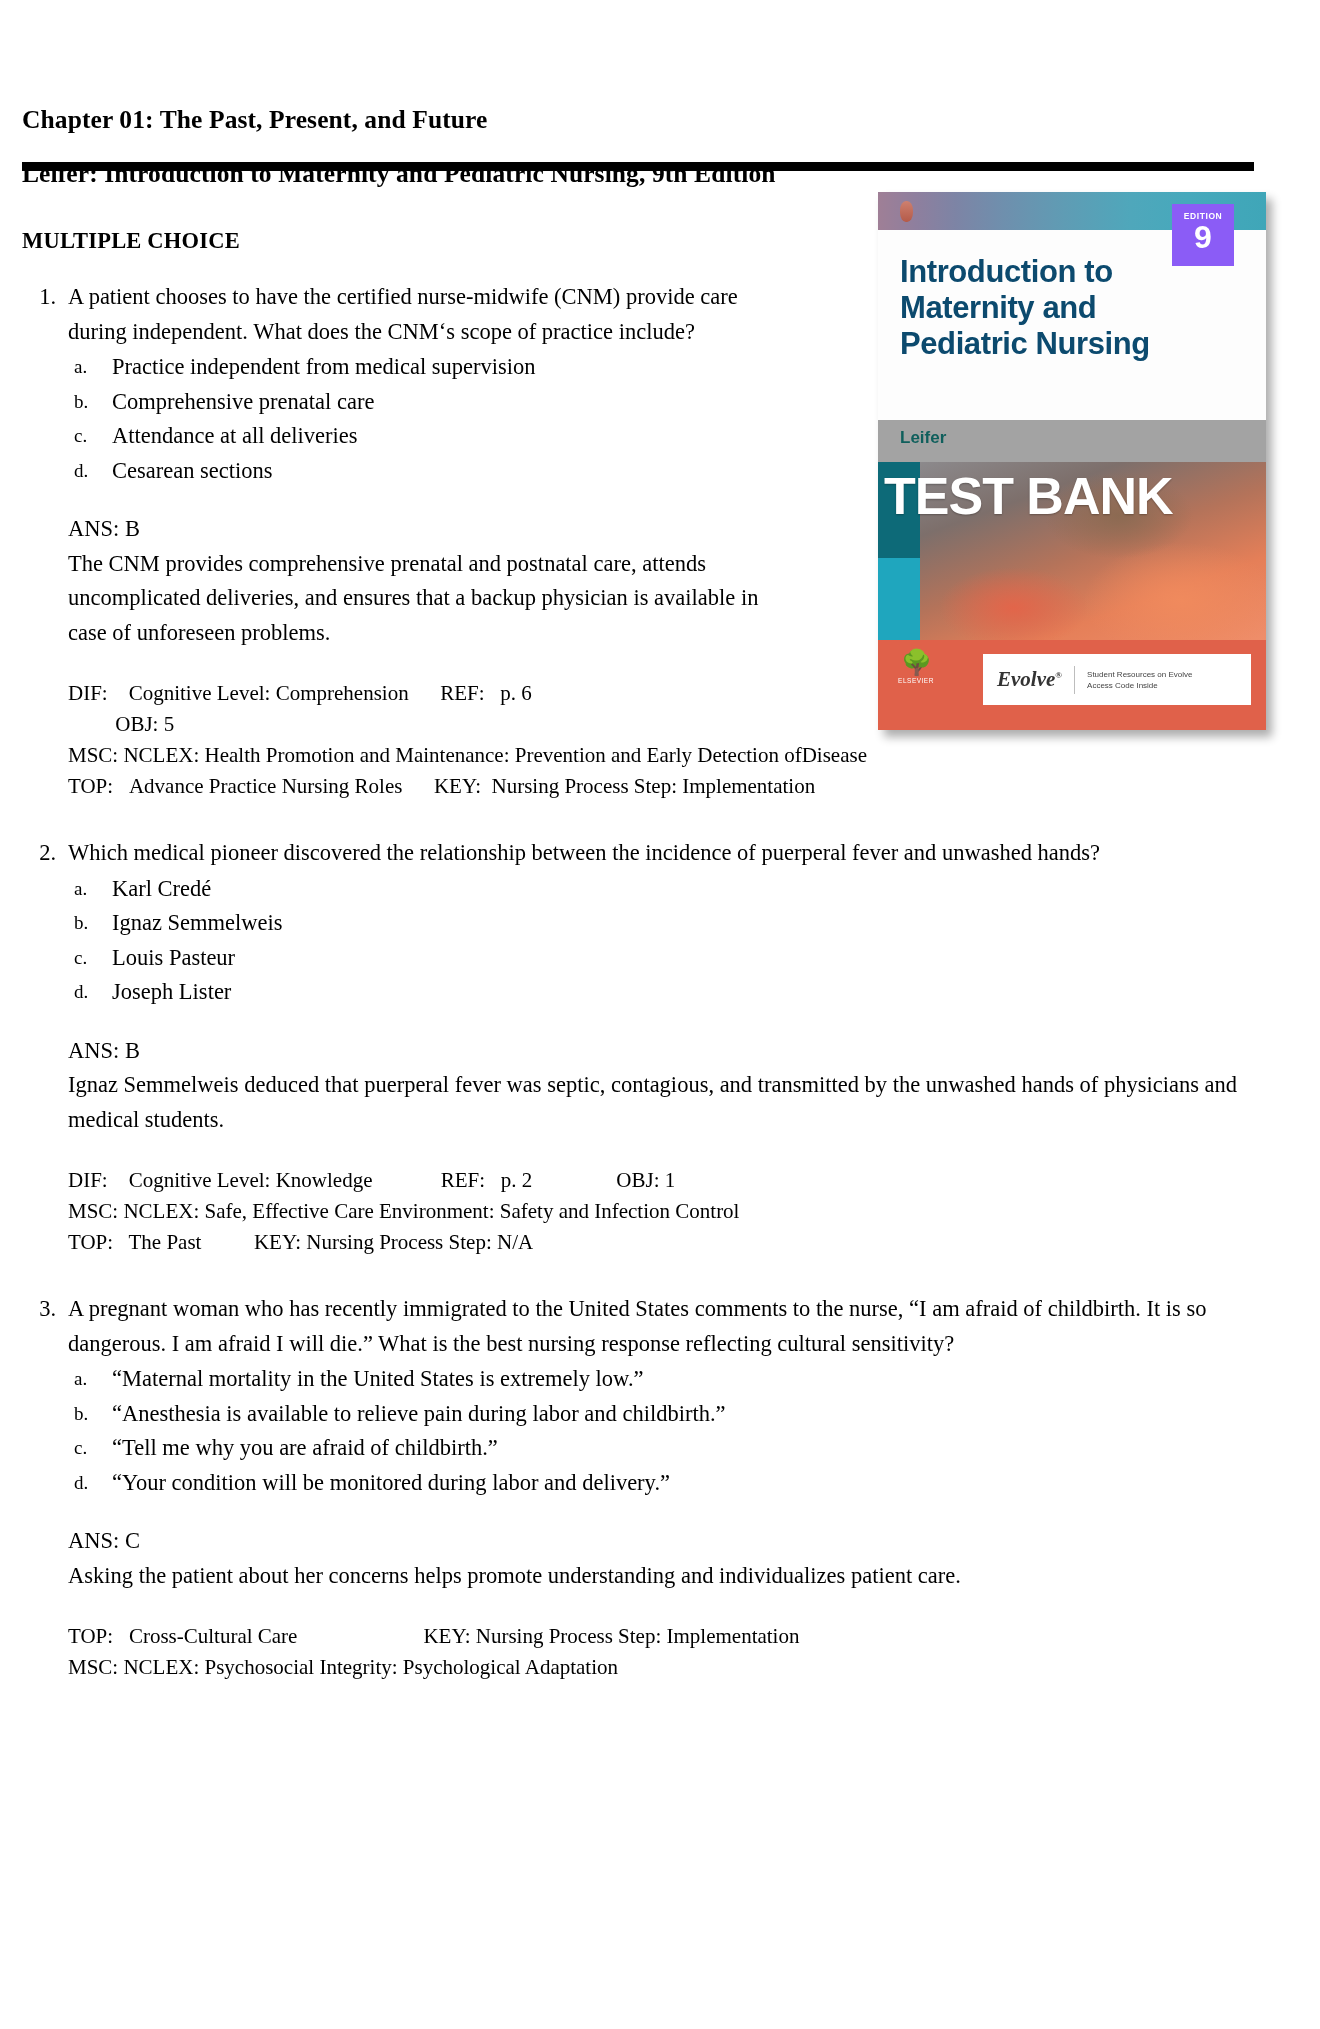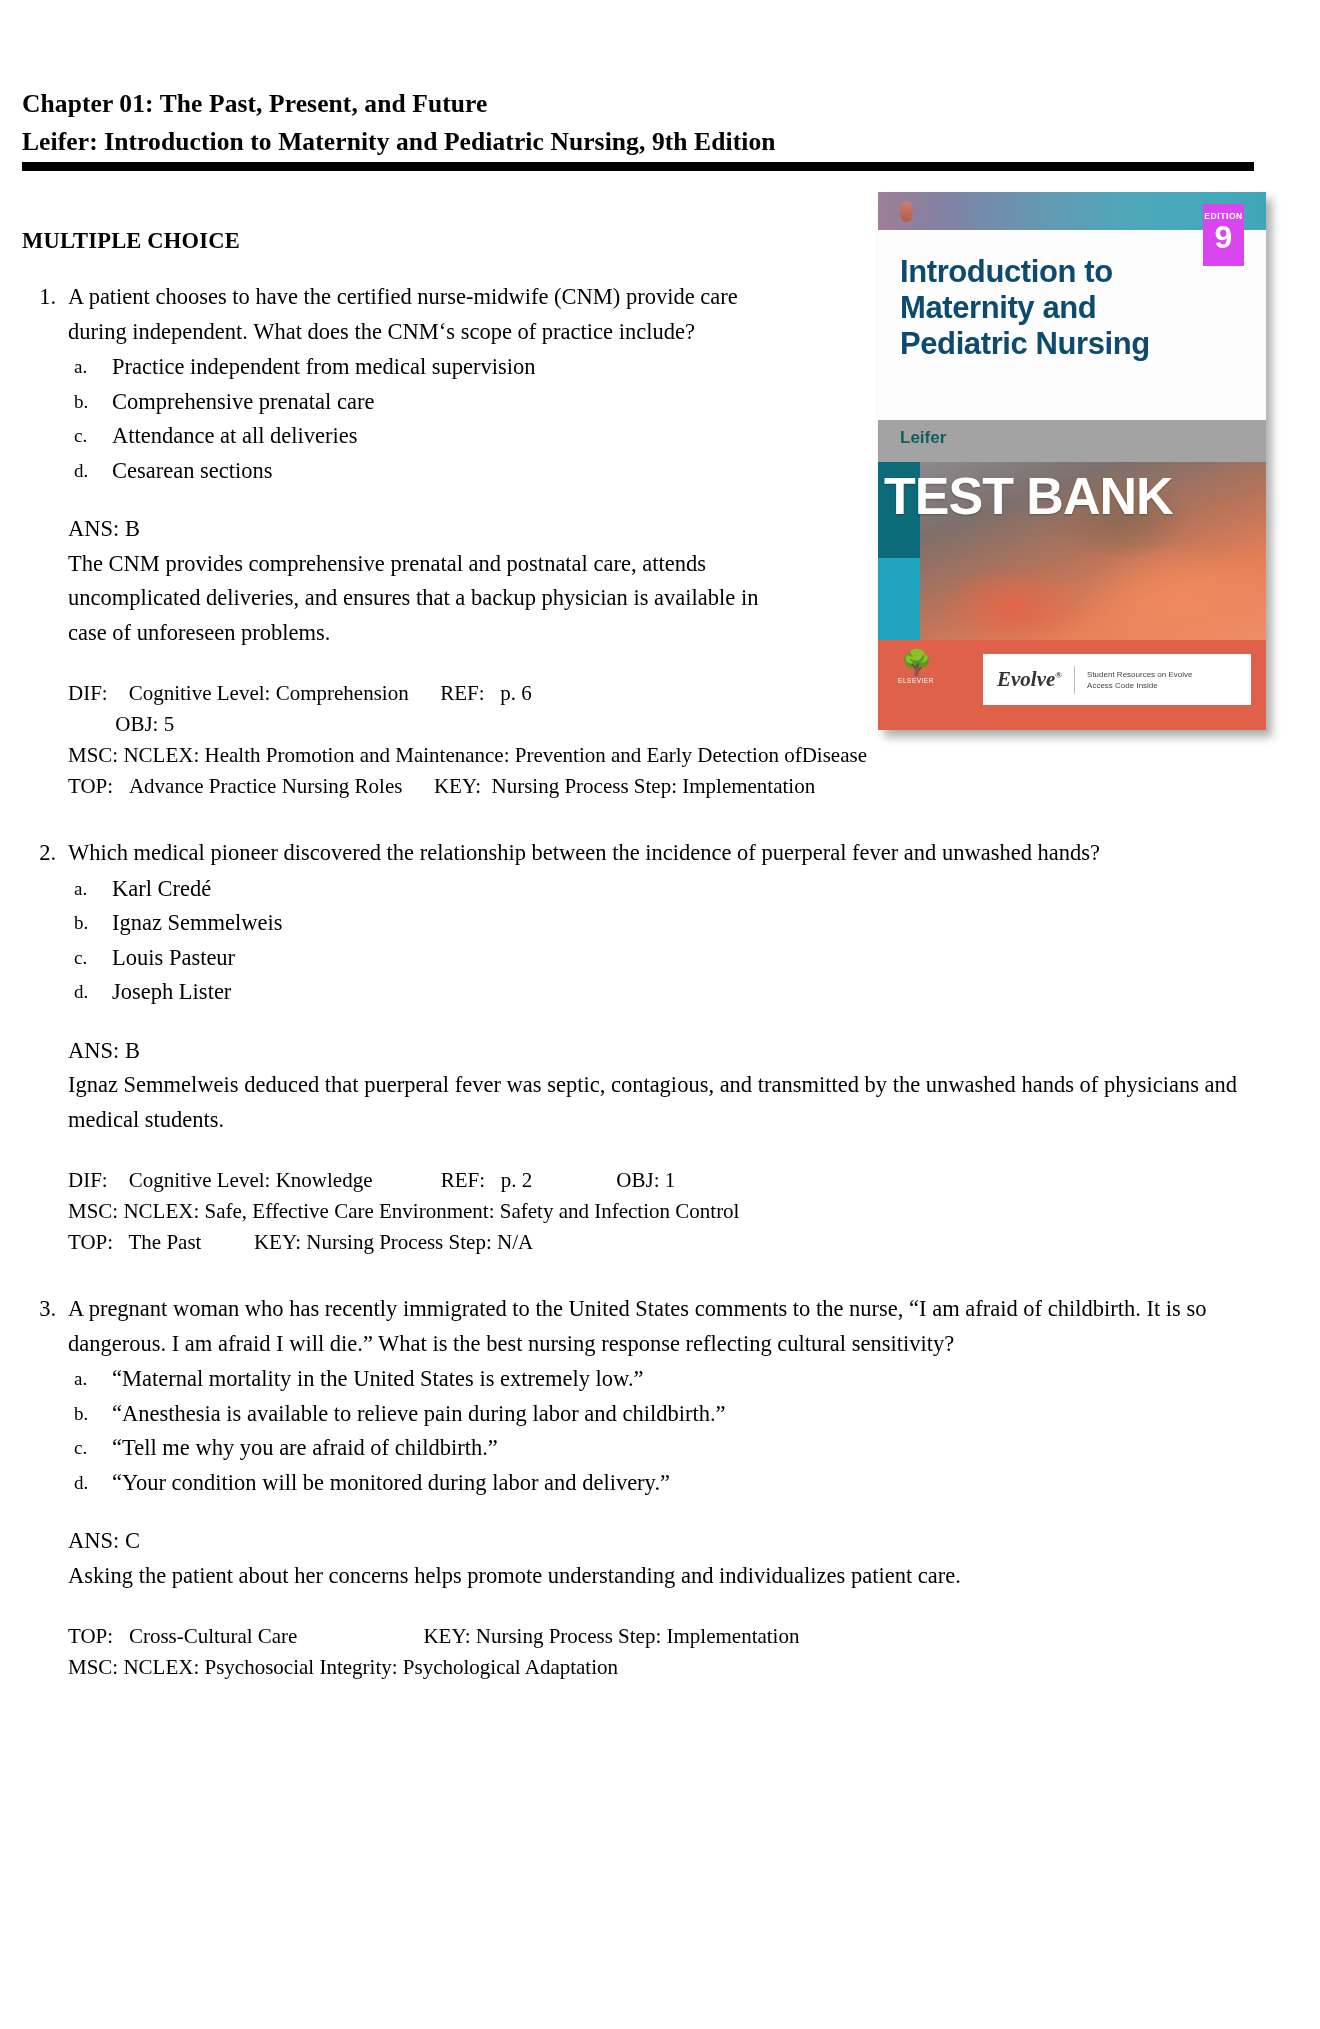--- a/index.html
+++ b/index.html
@@ -29,20 +29,21 @@
     left: 22px;
     top: 85px;
     width: 1230px;
   }
   .header-line {
     font-weight: bold;
     font-size: 25.5px;
     line-height: 38px;
     letter-spacing: 0.1px;
     white-space: nowrap;
+    margin-top: 16px;
   }
   .header-rule {
     position: absolute;
     left: 22px;
     top: 162px;
     width: 1232px;
     height: 9px;
     background: #000000;
   }
 
@@ -100,25 +101,25 @@
     width: 320px;
     font-family: "Liberation Sans", "DejaVu Sans", sans-serif;
     font-weight: bold;
     font-size: 31px;
     line-height: 36px;
     color: #0c4a6e;
     letter-spacing: -0.4px;
   }
   .edition-badge {
     position: absolute;
-    right: 22px;
+    right: 32px;
     top: 12px;
-    width: 41px;
+    width: 62px;
     height: 62px;
-    background: #d946ef;
+    background: #8b5cf6;
     color: #ffffff;
     text-align: center;
     font-family: "Liberation Sans", "DejaVu Sans", sans-serif;
   }
   .edition-badge .edition-word {
     display: block;
     font-size: 8.5px;
     letter-spacing: 0.6px;
     margin-top: 7px;
     font-weight: bold;

